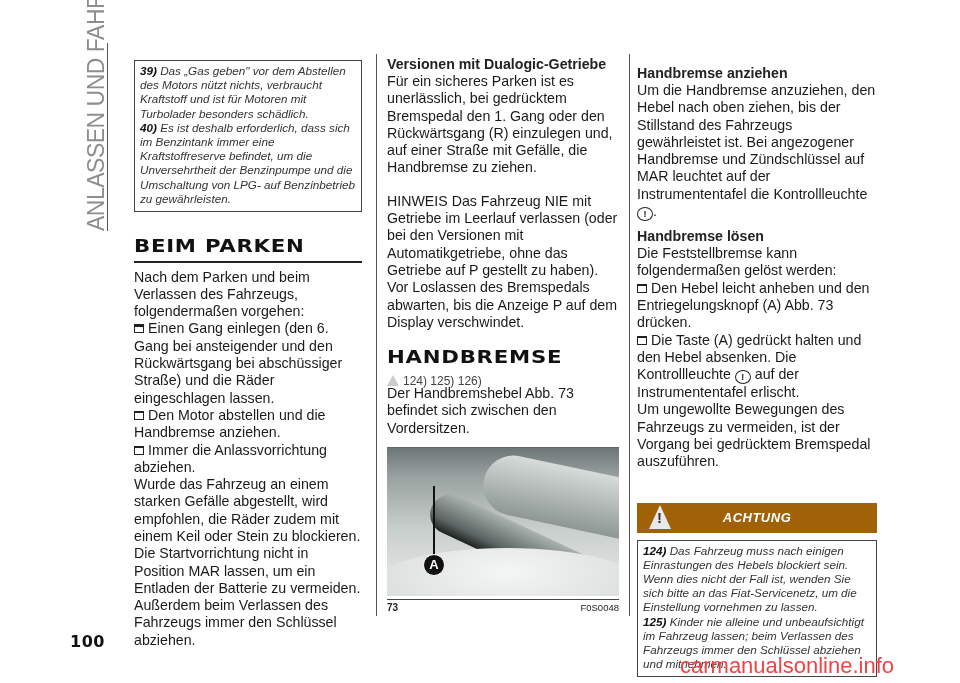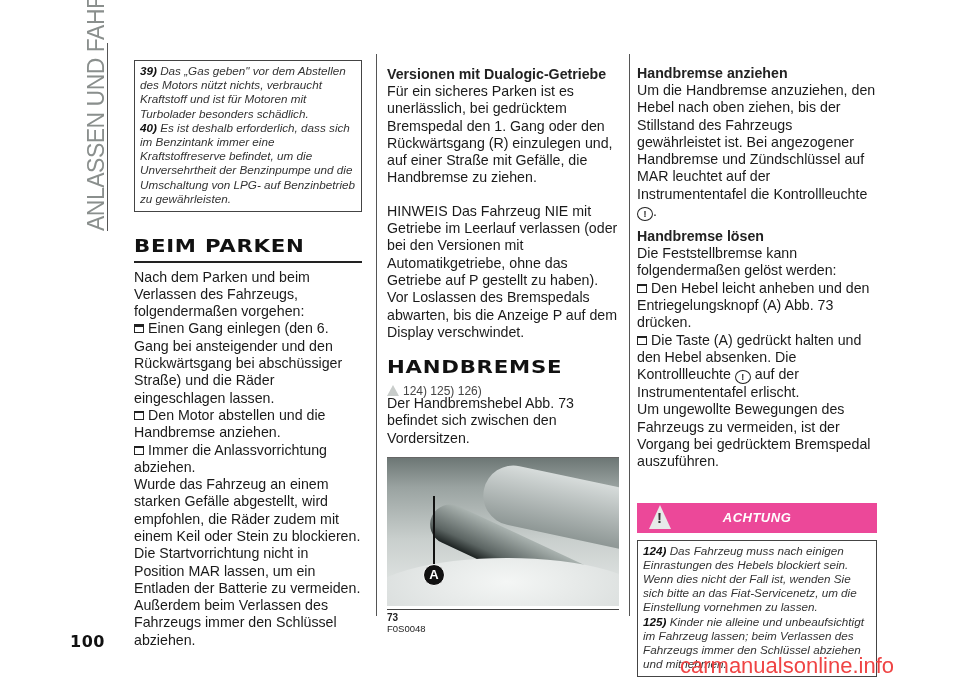--- a/index.html
+++ b/index.html
@@ -38,23 +38,23 @@
          background: linear-gradient(180deg,#6d7775 0%, #9aa3a1 20%, #c9cfcd 55%, #e9eceb 100%); overflow:hidden; border-top:1px solid #666; }
   .fig-lever { position:absolute; left:45px; top:38px; width:210px; height:40px; border-radius:20px;
          background:linear-gradient(180deg,#aab3b0,#5b6462 70%,#1c2221); transform:rotate(25deg); transform-origin:0 50%; }
   .fig-console { position:absolute; left:95px; top:20px; width:180px; height:60px; border-radius:40px;
          background:linear-gradient(180deg,#d7dcdb,#8e9795); transform:rotate(12deg); }
   .fig-seat { position:absolute; left:-20px; top:100px; width:280px; height:80px; border-radius:50%;
          background:radial-gradient(ellipse at 50% 30%, #f4f6f5, #cfd4d3); }
   .fig-line { position:absolute; left:46px; top:38px; width:2px; height:72px; background:#111; }
   .fig-callout { position:absolute; left:36px; top:106px; width:20px; height:20px; border-radius:50%;
          background:#111; color:#fff; font-weight:700; font-size:13px; text-align:center; line-height:20px; border:1px solid #fff; }
-  .fig-caption { display:flex; justify-content:space-between; font-size:9.5px; margin-top:3px; color:#222; border-top:1.5px solid #444; padding-top:2px;flex-direction:column; }
+  .fig-caption { display:flex; justify-content:space-between; font-size:9.5px; margin-top:3px; color:#222; border-top:1.5px solid #444; padding-top:2px; }
   .fig-caption .num { font-size:10px; font-weight:700; }
-  .achtung { position:relative; height:30px; background:#ec4899; margin-top:32px; }
+  .achtung { position:relative; height:30px; background:#a16207; margin-top:32px; }
   .achtung .tri { position:absolute; left:12px; top:2px; width:0; height:0; border-left:11px solid transparent;
          border-right:11px solid transparent; border-bottom:24px solid #e7eae9; }
   .achtung .tri::after { content:"!"; position:absolute; left:-3px; top:4px; font-weight:900; font-size:15px; color:#333; }
   .achtung .label { position:absolute; left:0; right:0; top:7px; text-align:center; color:#fff;
          font-style:italic; font-weight:700; font-size:13px; letter-spacing:0.5px; }
   .watermark { position:absolute; left:680px; top:653px; font-size:22px; color:#ef4444; letter-spacing:0px; }
 </style>
 </head>
 <body>
 
@@ -78,21 +78,21 @@
     <h1 class="h1">BEIM PARKEN</h1>
     <div class="h1-rule"></div>
     <p class="p" style="margin-top:6px;">Nach dem Parken und beim Verlassen des Fahrzeugs, folgendermaßen vorgehen:</p>
     <p class="p"><span class="bullet"></span><span>Einen Gang einlegen (den 6. Gang bei ansteigender und den Rückwärtsgang bei abschüssiger Straße) und die Räder eingeschlagen lassen.</span></p>
     <p class="p"><span class="bullet"></span><span>Den Motor abstellen und die Handbremse anziehen.</span></p>
     <p class="p"><span class="bullet"></span><span>Immer die Anlassvorrichtung abziehen.</span></p>
     <p class="p">Wurde das Fahrzeug an einem starken Gefälle abgestellt, wird empfohlen, die Räder zudem mit einem Keil oder Stein zu blockieren. Die Startvorrichtung nicht in Position MAR lassen, um ein Entladen der Batterie zu vermeiden. Außerdem beim Verlassen des Fahrzeugs immer den Schlüssel abziehen.</p>
   </div>
 </div>
 
-<div class="col col2" style="top:66px;">
+<div class="col col2" style="top:56px;">
   <h2 class="h2">Versionen mit Dualogic-Getriebe</h2>
   <p class="p">Für ein sicheres Parken ist es unerlässlich, bei gedrücktem Bremspedal den 1. Gang oder den Rückwärtsgang (R) einzulegen und, auf einer Straße mit Gefälle, die Handbremse zu ziehen.</p>
   <p class="p" style="margin-top:16px;">HINWEIS Das Fahrzeug NIE mit Getriebe im Leerlauf verlassen (oder bei den Versionen mit Automatikgetriebe, ohne das Getriebe auf P gestellt zu haben).</p>
   <p class="p">Vor Loslassen des Bremspedals abwarten, bis die Anzeige P auf dem Display verschwindet.</p>
 
   <div style="margin-top:16px;">
     <h1 class="h1">HANDBREMSE</h1>
     <div style="margin-top:4px; height:14px;">
       <span class="warn-icon"></span><span class="refs">124) 125) 126)</span>
     </div>

